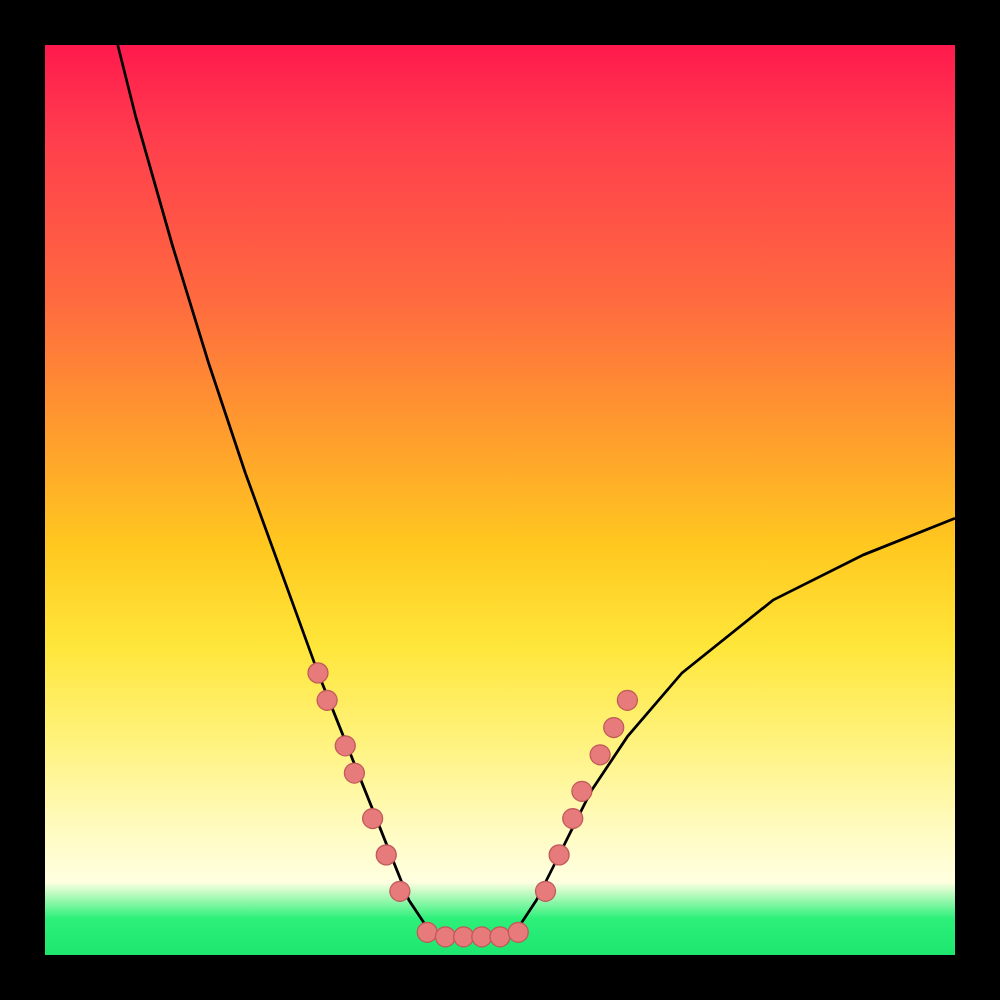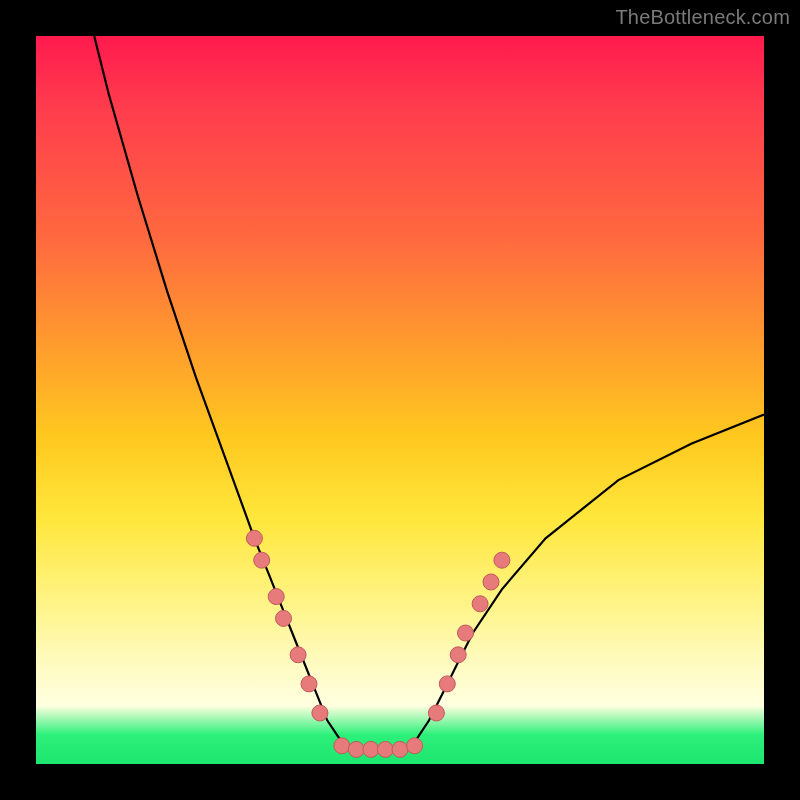--- a/index.html
+++ b/index.html
@@ -82,14 +82,13 @@
           <circle cx="400.4" cy="677.0" r="8" fill="#e77a7a" stroke="#c15a5a" stroke-width="1"></circle>
           <circle cx="411.3" cy="647.9" r="8" fill="#e77a7a" stroke="#c15a5a" stroke-width="1"></circle>
           <circle cx="422.2" cy="618.8" r="8" fill="#e77a7a" stroke="#c15a5a" stroke-width="1"></circle>
           <circle cx="429.5" cy="597.0" r="8" fill="#e77a7a" stroke="#c15a5a" stroke-width="1"></circle>
           <circle cx="444.1" cy="567.8" r="8" fill="#e77a7a" stroke="#c15a5a" stroke-width="1"></circle>
           <circle cx="455.0" cy="546.0" r="8" fill="#e77a7a" stroke="#c15a5a" stroke-width="1"></circle>
           <circle cx="465.9" cy="524.2" r="8" fill="#e77a7a" stroke="#c15a5a" stroke-width="1"></circle>
         </g>
     </svg>
   </div>
-  <div class="watermark">TheBottleneck.com</div>
 </div>
 
 </body></html>

